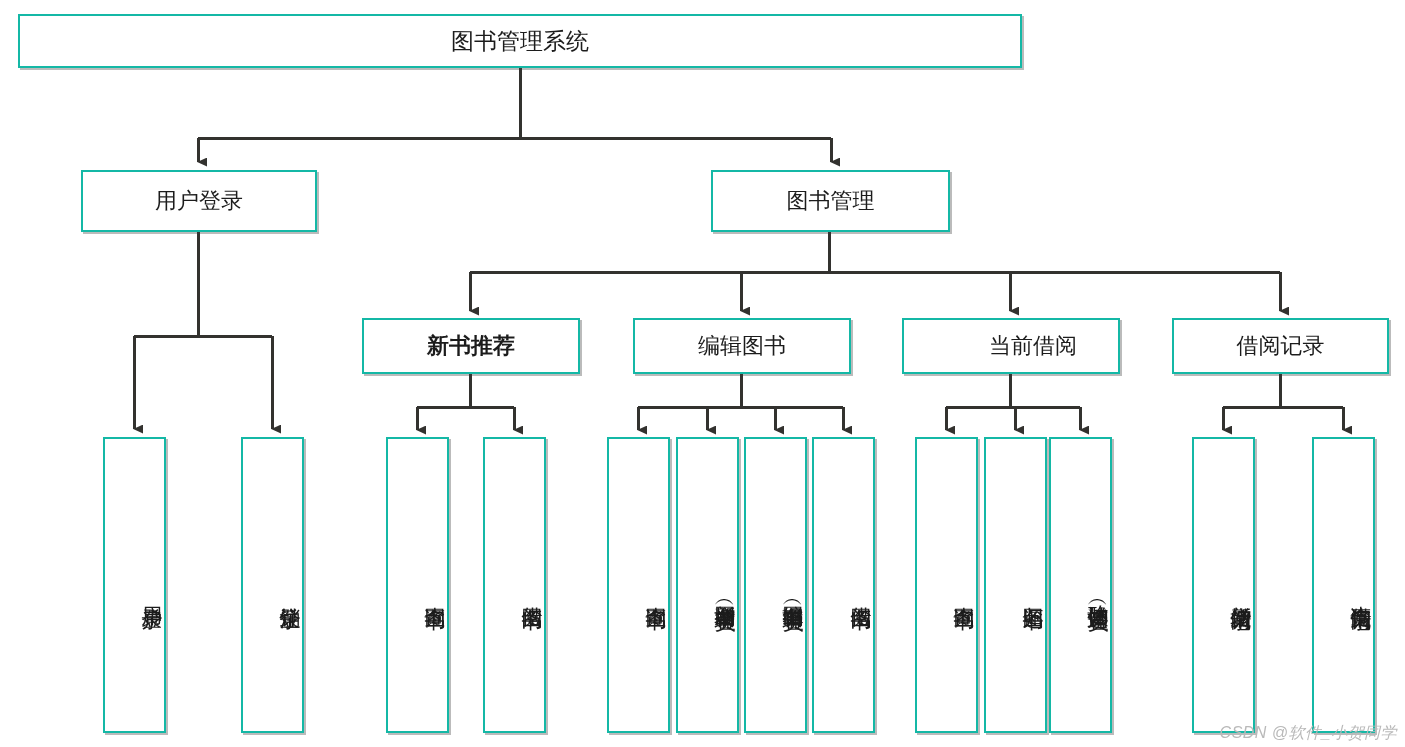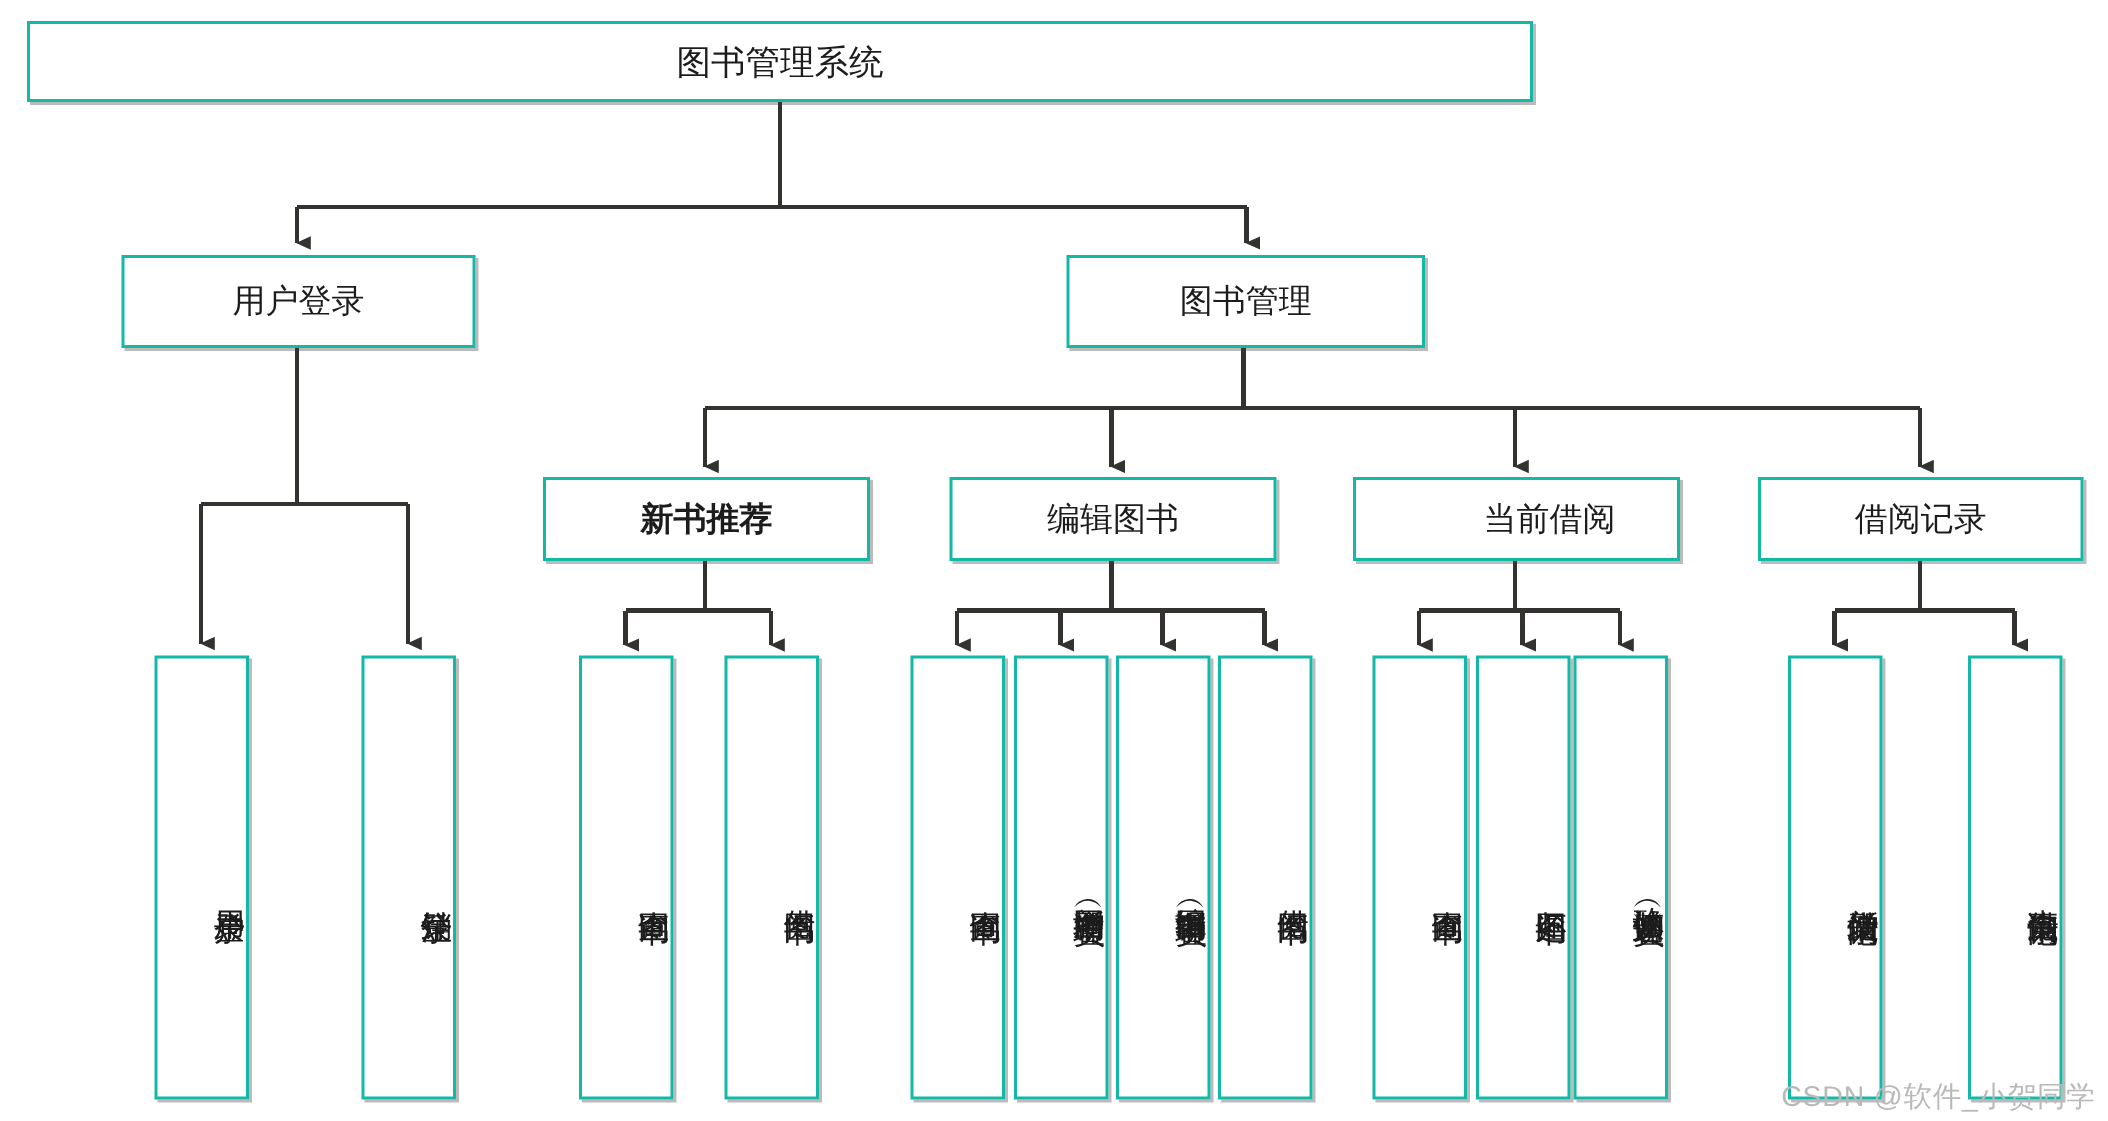--- a/index.html
+++ b/index.html
@@ -50,24 +50,25 @@
     left: 0;
     top: 0;
     width: 1405px;
     height: 747px;
     pointer-events: none;
   }
   .watermark {
     position: absolute;
     right: 8px;
     bottom: 3px;
-    font-size: 19px;
+    font-size: 16px;
     color: #b9b9b9;
     letter-spacing: 0.5px;
     white-space: nowrap;
+    font-style: italic;
   }
 </style>
 </head>
 <body>
 
 <div id="canvas">
 
   <svg class="edge-layer" viewBox="0 0 1405 747" width="1405" height="747" xmlns="http://www.w3.org/2000/svg">
     <defs>
       <marker id="arrowhead" markerWidth="9" markerHeight="10" refX="4.5" refY="9.2" orient="auto" markerUnits="userSpaceOnUse">

